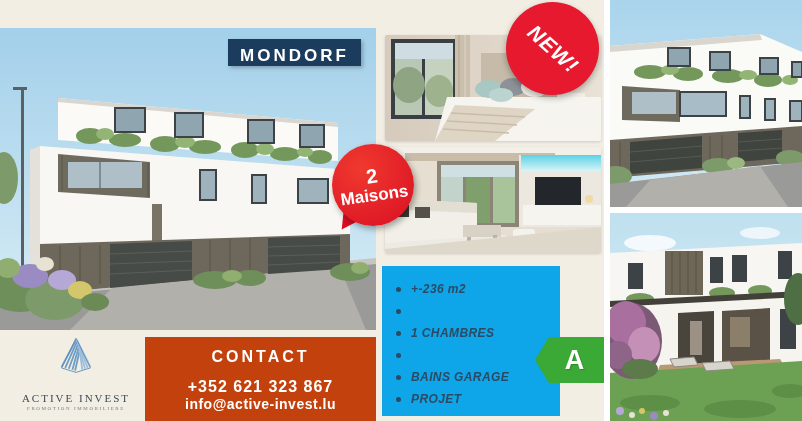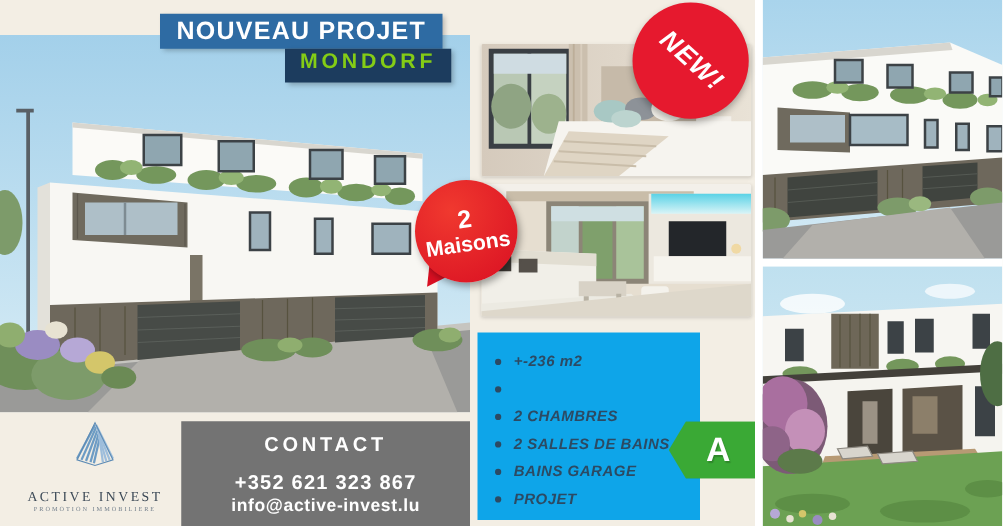--- a/index.html
+++ b/index.html
@@ -12,22 +12,22 @@
 
   .render-main { position:absolute; left:0; top:28px; width:376px; height:302px; overflow:hidden; }
   .render-main svg, .photo svg, .right-img svg { display:block; width:100%; height:100%; }
 
   
   .banner1 { position:absolute; left:128px; top:11px; width:226px; height:28px;
              background:#2e6ba3; color:#fff; font-weight:bold; font-size:20px;
              display:flex; align-items:center; justify-content:center; letter-spacing:1px;
              box-shadow:2px 2px 4px rgba(0,0,0,.25); }
   .banner2 { position:absolute; left:228px; top:39px; width:133px; height:27px;
-             background:#1c3c5e; color:#84cc16; font-weight:bold; font-size:17px;
-             display:flex; align-items:flex-start; justify-content:center; letter-spacing:3px;
+             background:#1c3c5e; color:#ffffff; font-weight:bold; font-size:17px;
+             display:flex; align-items:flex-end; justify-content:center; letter-spacing:3px;
              box-shadow:2px 2px 4px rgba(0,0,0,.25); }
 
   
   .badge-new { position:absolute; left:506px; top:2px; width:93px; height:93px; border-radius:50%;
                background:#e6192e; box-shadow:0 3px 6px rgba(0,0,0,.3);
                display:flex; align-items:center; justify-content:center; }
   .badge-new span { color:#fff; font-weight:bold; font-style:italic; font-size:21px;
                     transform:rotate(42deg); letter-spacing:1px; }
 
   
@@ -70,21 +70,21 @@
   .logo { position:absolute; left:10px; top:336px; width:132px; height:82px;
           display:flex; flex-direction:column; align-items:center; justify-content:flex-start; }
   .logo svg { width:54px; height:44px; }
   .logo .lname { font-family:"Liberation Serif", serif; font-size:11px; letter-spacing:2px;
                  color:#3d4a57; margin-top:12px; white-space:nowrap; }
   .logo .ltag  { font-family:"Liberation Serif", serif; font-size:5px; letter-spacing:1.6px;
                  color:#707d8a; margin-top:2px; white-space:nowrap; }
 
   
   .contact { position:absolute; left:145px; top:337px; width:231px; height:84px;
-             background:#737373; color:#fff; text-align:center; }
+             background:#c2410c; color:#fff; text-align:center; }
   .contact .chead { font-size:16px; font-weight:bold; letter-spacing:3px; margin-top:11px; }
   .contact .cphone { font-size:16px; font-weight:bold; letter-spacing:1px; margin-top:12px; }
   .contact .cmail { font-size:14px; font-weight:bold; letter-spacing:.5px; margin-top:0; }
 
   
   .right-col { position:absolute; left:610px; top:0; width:192px; height:421px; background:#fff; }
   .right-img { position:absolute; left:0; width:192px; overflow:hidden; }
   .right-top { top:0; height:207px; }
   .right-bottom { top:213px; height:208px; }
 </style>
@@ -195,23 +195,20 @@
           <ellipse cx="8" cy="240" rx="12" ry="10" fill="#8fae6f"></ellipse>
           <ellipse cx="80" cy="262" rx="12" ry="9" fill="#d4c66a"></ellipse>
           <ellipse cx="45" cy="236" rx="9" ry="7" fill="#e7e2d2"></ellipse>
           <ellipse cx="95" cy="274" rx="14" ry="9" fill="#6b8a55"></ellipse>
         </g>
 
         <ellipse cx="4" cy="150" rx="14" ry="26" fill="#7d9b6a"></ellipse>
       </svg>
     </div>
 
-    <div class="banner1">
-      <span>NOUVEAU PROJET</span>
-    </div>
     <div class="banner2">
       <span>MONDORF</span>
     </div>
 
     <div class="photo photo-bedroom">
       <svg viewBox="0 0 216 106" preserveAspectRatio="none" aria-hidden="true">
         <defs>
           <linearGradient id="wallbg" x1="0" y1="0" x2="1" y2="0">
             <stop offset="0" stop-color="#d5cabc"></stop>
               <stop offset="1" stop-color="#e9e2d6"></stop>
@@ -310,25 +307,24 @@
       <ul>
         <li>
           <span class="dot"></span>
           <span class="ftxt">+-236 m2</span>
         </li>
         <li>
           <span class="dot"></span>
         </li>
         <li>
           <span class="dot"></span>
-          <span class="ftxt">2 CHAMBRES</span>
+          <span class="ftxt">1 CHAMBRES</span>
         </li>
         <li>
           <span class="dot"></span>
-          <span class="ftxt">2 SALLES DE BAINS</span>
         </li>
         <li>
           <span class="dot"></span>
           <span class="ftxt">BAINS GARAGE</span>
         </li>
         <li>
           <span class="dot"></span>
           <span class="ftxt">PROJET</span>
         </li>
       </ul>

